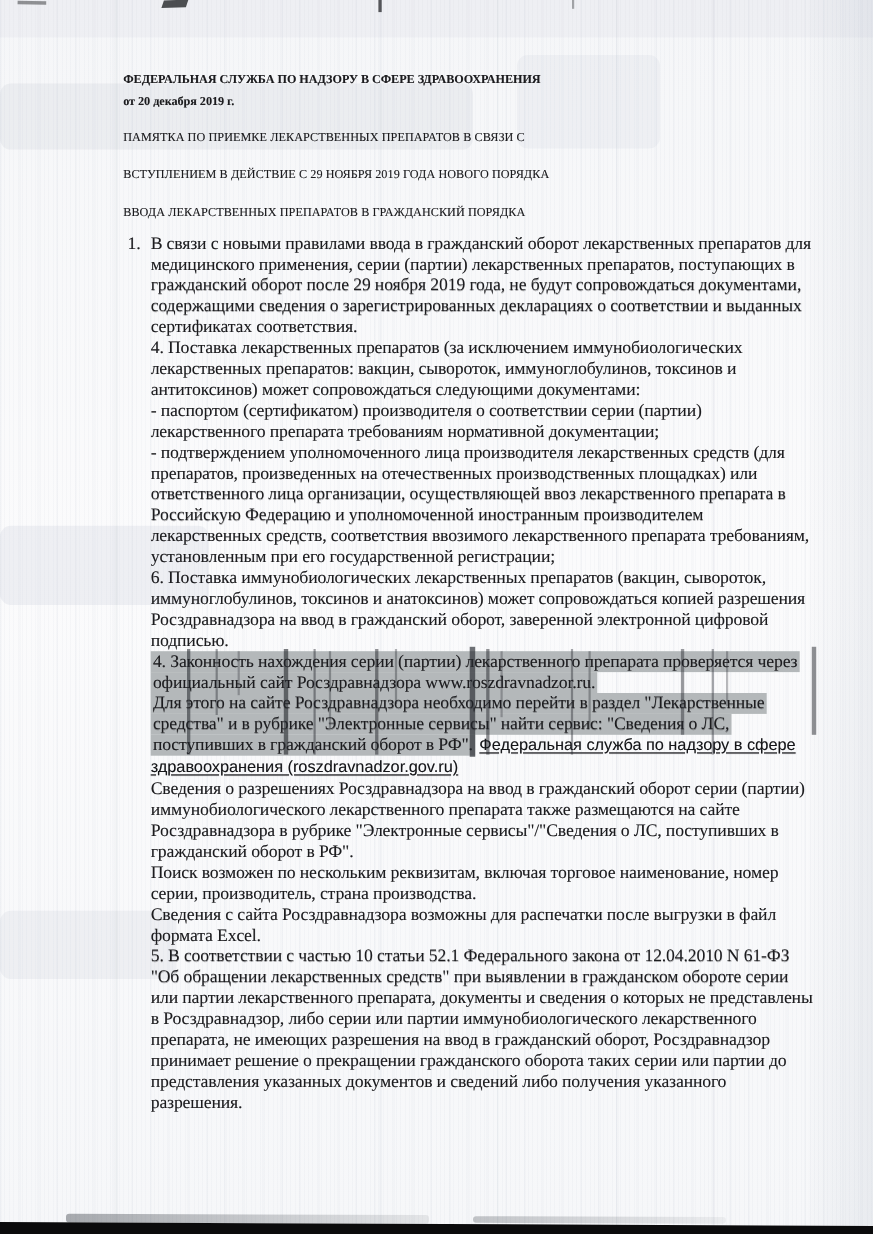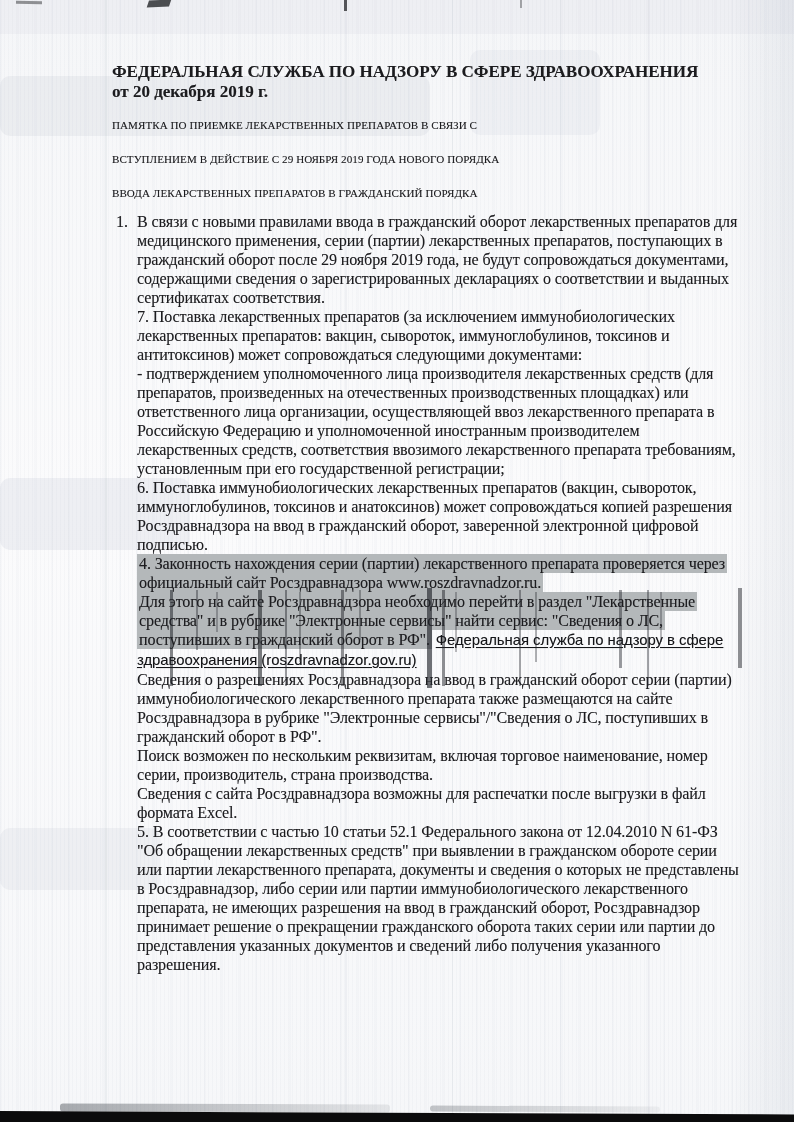--- a/index.html
+++ b/index.html
@@ -9,21 +9,21 @@
     background-image:
       repeating-linear-gradient(90deg, rgba(125,140,165,0.045) 0 1px, transparent 1px 4px),
       repeating-linear-gradient(90deg, rgba(125,140,165,0.035) 0 2px, transparent 2px 17px),
       linear-gradient(180deg, #f5f6f8 0%, #fbfbfc 45%, #f6f7f9 100%);
     font-family:"Liberation Serif", serif;
     color: var(--ink, #1c1c1f);
     text-shadow: 0.2px 0.2px 0.4px rgba(25,25,30,0.35);
   }
   .band { position:absolute; border-radius:10px; pointer-events:none; }
   .doc-header { position:absolute; left:112px; top:62px; width:640px;
-    font-weight:bold; font-size:17px; line-height:20px; }
+    font-weight:bold; font-size:11px; line-height:20px; }
   .doc-title { position:absolute; left:112px; top:108px; width:660px;
     font-weight:normal; font-size:11px; line-height:34px; letter-spacing:0.1px; }
   .doc-body { position:absolute; left:137px; top:212px; width:604px;
     font-size:16px; line-height:19px; letter-spacing:-0.1px; }
   .doc-body p { margin:0; position:relative; }
   .num { position:absolute; left:-21px; top:0; }
   .hl { background: var(--hl, #b4b8ba); padding:1px 2px;
         -webkit-box-decoration-break:clone; box-decoration-break:clone; }
   .doc-link { font-family:"Liberation Sans", sans-serif; font-size:14.8px; letter-spacing:0;
         text-decoration:underline; text-underline-offset:2px; color:#141518; cursor:pointer; }
@@ -63,21 +63,22 @@
   </div>
 
   <div class="doc-title">
     <div>ПАМЯТКА ПО ПРИЕМКЕ ЛЕКАРСТВЕННЫХ ПРЕПАРАТОВ В СВЯЗИ С</div>
     <div>ВСТУПЛЕНИЕМ В ДЕЙСТВИЕ С 29 НОЯБРЯ 2019 ГОДА НОВОГО ПОРЯДКА</div>
     <div>ВВОДА ЛЕКАРСТВЕННЫХ ПРЕПАРАТОВ В ГРАЖДАНСКИЙ ПОРЯДКА</div>
   </div>
 
   <div class="doc-body">
     <p><span class="num">1.</span><span>В связи с новыми правилами ввода в гражданский оборот лекарственных препаратов для медицинского применения, серии (партии) лекарственных препаратов, поступающих в гражданский оборот после 29 ноября 2019 года, не будут сопровождаться документами, содержащими сведения о зарегистрированных декларациях о соответствии и выданных сертификатах соответствия.</span></p>
-    <p>7. Поставка лекарственных препаратов (за исключением иммунобиологических лекарственных препаратов: вакцин, сывороток, иммуноглобулинов, токсинов и антитоксинов) может сопровождаться следующими документами:</p>
+    <p>4. Поставка лекарственных препаратов (за исключением иммунобиологических лекарственных препаратов: вакцин, сывороток, иммуноглобулинов, токсинов и антитоксинов) может сопровождаться следующими документами:</p>
+    <p>- паспортом (сертификатом) производителя о соответствии серии (партии) лекарственного препарата требованиям нормативной документации;</p>
     <p>- подтверждением уполномоченного лица производителя лекарственных средств (для препаратов, произведенных на отечественных производственных площадках) или ответственного лица организации, осуществляющей ввоз лекарственного препарата в Российскую Федерацию и уполномоченной иностранным производителем лекарственных средств, соответствия ввозимого лекарственного препарата требованиям, установленным при его государственной регистрации;</p>
     <p>6. Поставка иммунобиологических лекарственных препаратов (вакцин, сывороток, иммуноглобулинов, токсинов и анатоксинов) может сопровождаться копией разрешения Росздравнадзора на ввод в гражданский оборот, заверенной электронной цифровой подписью.</p>
     <p><span class="hl">4. Законность нахождения серии (партии) лекарственного препарата проверяется через официальный сайт Росздравнадзора www.roszdravnadzor.ru.</span><br><span class="hl">Для этого на сайте Росздравнадзора необходимо перейти в раздел "Лекарственные средства" и в рубрике "Электронные сервисы" найти сервис: "Сведения о ЛС, поступивших в гражданский оборот в РФ".</span> <span class="doc-link">Федеральная служба по надзору в сфере здравоохранения (roszdravnadzor.gov.ru)</span></p>
     <p>Сведения о разрешениях Росздравнадзора на ввод в гражданский оборот серии (партии) иммунобиологического лекарственного препарата также размещаются на сайте Росздравнадзора в рубрике "Электронные сервисы"/"Сведения о ЛС, поступивших в гражданский оборот в РФ".</p>
     <p>Поиск возможен по нескольким реквизитам, включая торговое наименование, номер серии, производитель, страна производства.</p>
     <p>Сведения с сайта Росздравнадзора возможны для распечатки после выгрузки в файл формата Excel.</p>
     <p>5. В соответствии с частью 10 статьи 52.1 Федерального закона от 12.04.2010 N 61-ФЗ "Об обращении лекарственных средств" при выявлении в гражданском обороте серии или партии лекарственного препарата, документы и сведения о которых не представлены в Росздравнадзор, либо серии или партии иммунобиологического лекарственного препарата, не имеющих разрешения на ввод в гражданский оборот, Росздравнадзор принимает решение о прекращении гражданского оборота таких серии или партии до представления указанных документов и сведений либо получения указанного разрешения.</p>
   </div>
 
   <div class="streak" style="left:170px; top:590px; width:3px; height:96px; opacity:0.55;"></div>

